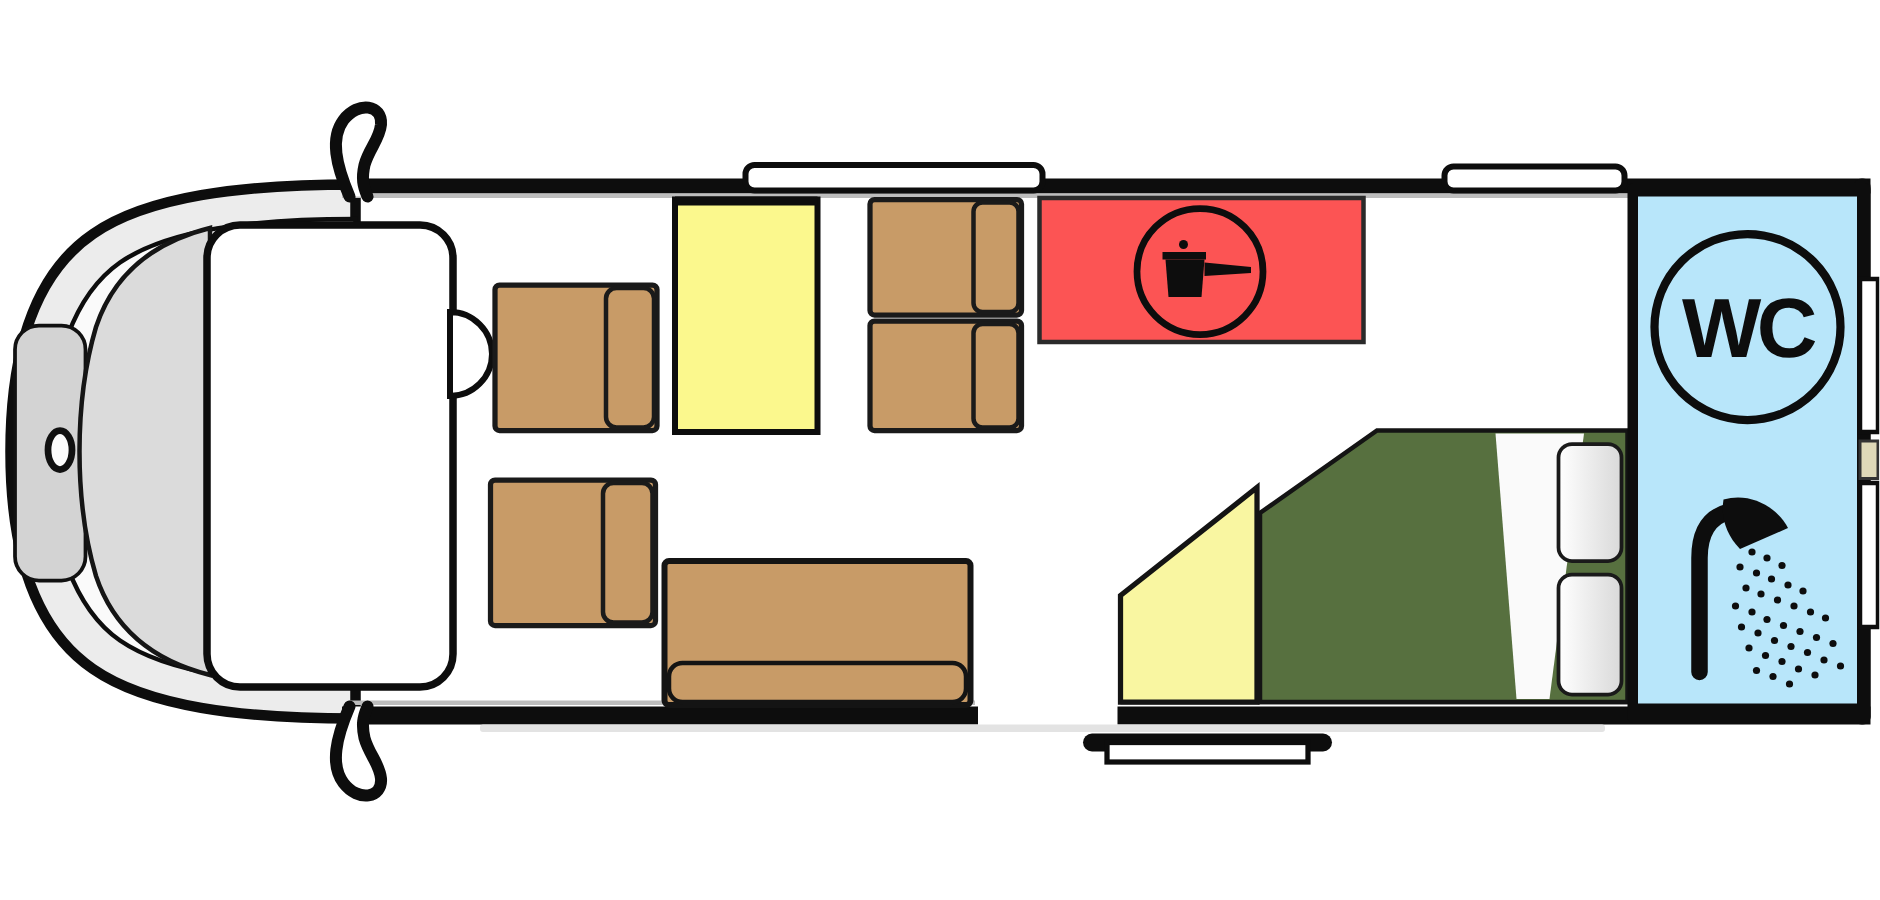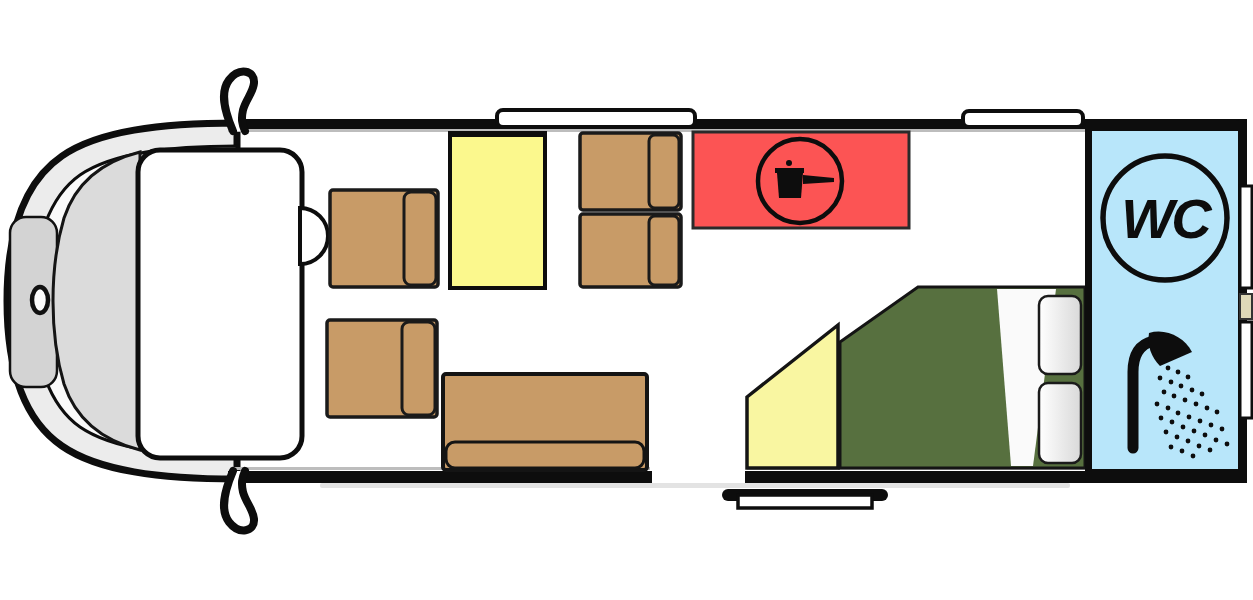--- a/index.html
+++ b/index.html
@@ -1,17 +1,17 @@
 <!DOCTYPE html>
 <html><head>
 <meta charset="utf-8">
 <style>
   html,body{margin:0;padding:0;background:#ffffff;}
   .stage{position:relative;width:1253px;height:600px;background:#ffffff;overflow:hidden;
-         font-family:"Liberation Sans", sans-serif;font-style:italic;}
+         font-family:"Liberation Sans", sans-serif;}
   svg{display:block;}
   .wc-text{font-family:"Liberation Sans", sans-serif;font-weight:bold;font-size:56px;letter-spacing:-3px;}
 </style>
 </head>
 <body>
 
 <div class="stage">
 <svg width="1253" height="600" viewBox="0 0 1253 600" xmlns="http://www.w3.org/2000/svg">
   <defs>
     <linearGradient id="pillowGrad" x1="0" y1="0" x2="1" y2="0">

